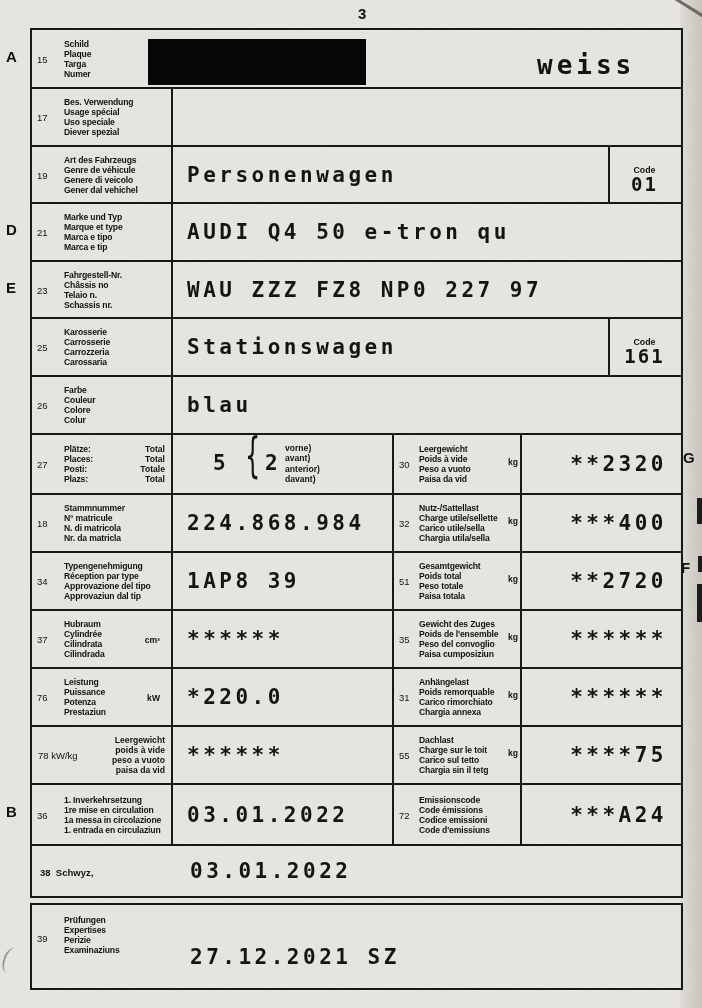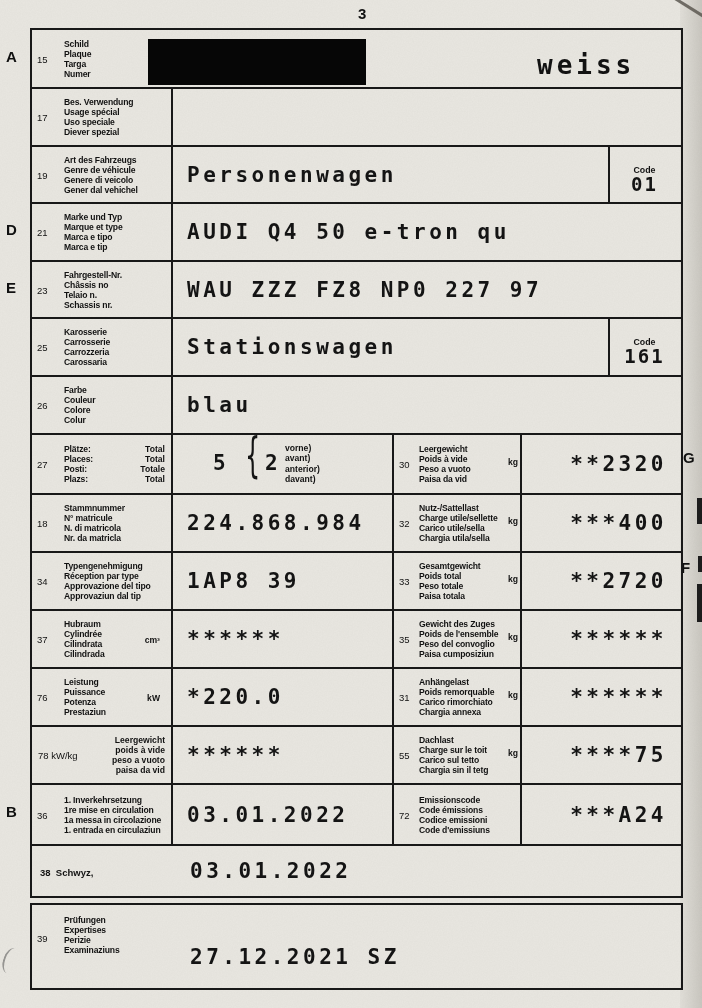--- a/index.html
+++ b/index.html
@@ -261,21 +261,21 @@
         <span class="fno">34</span>
         <span class="flab">Typengenehmigung
 Réception par type
 Approvazione del tipo
 Approvaziun dal tip</span>
       </div>
       <div class="cell val1">
         <span class="tw">1AP8 39</span>
       </div>
       <div class="cell lab2">
-        <span class="fno">33</span>
+        <span class="fno">51</span>
         <span class="flab">Gesamtgewicht
 Poids total
 Peso totale
 Paisa totala</span>
         <span class="unit">kg</span>
       </div>
       <div class="cell val2">
         <span class="tw">**2720</span>
       </div>
     </div>

